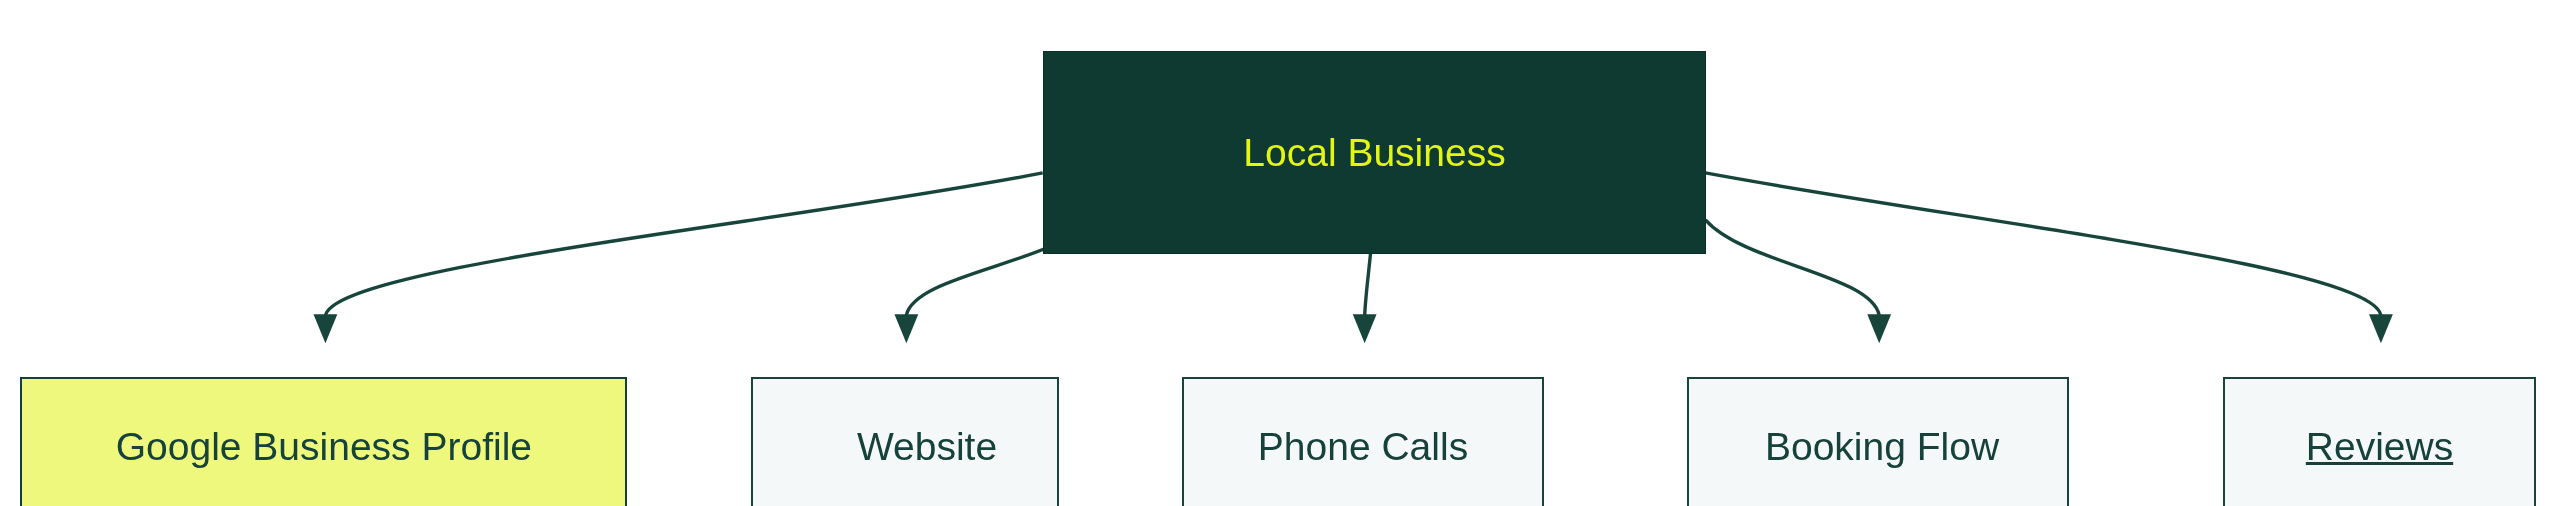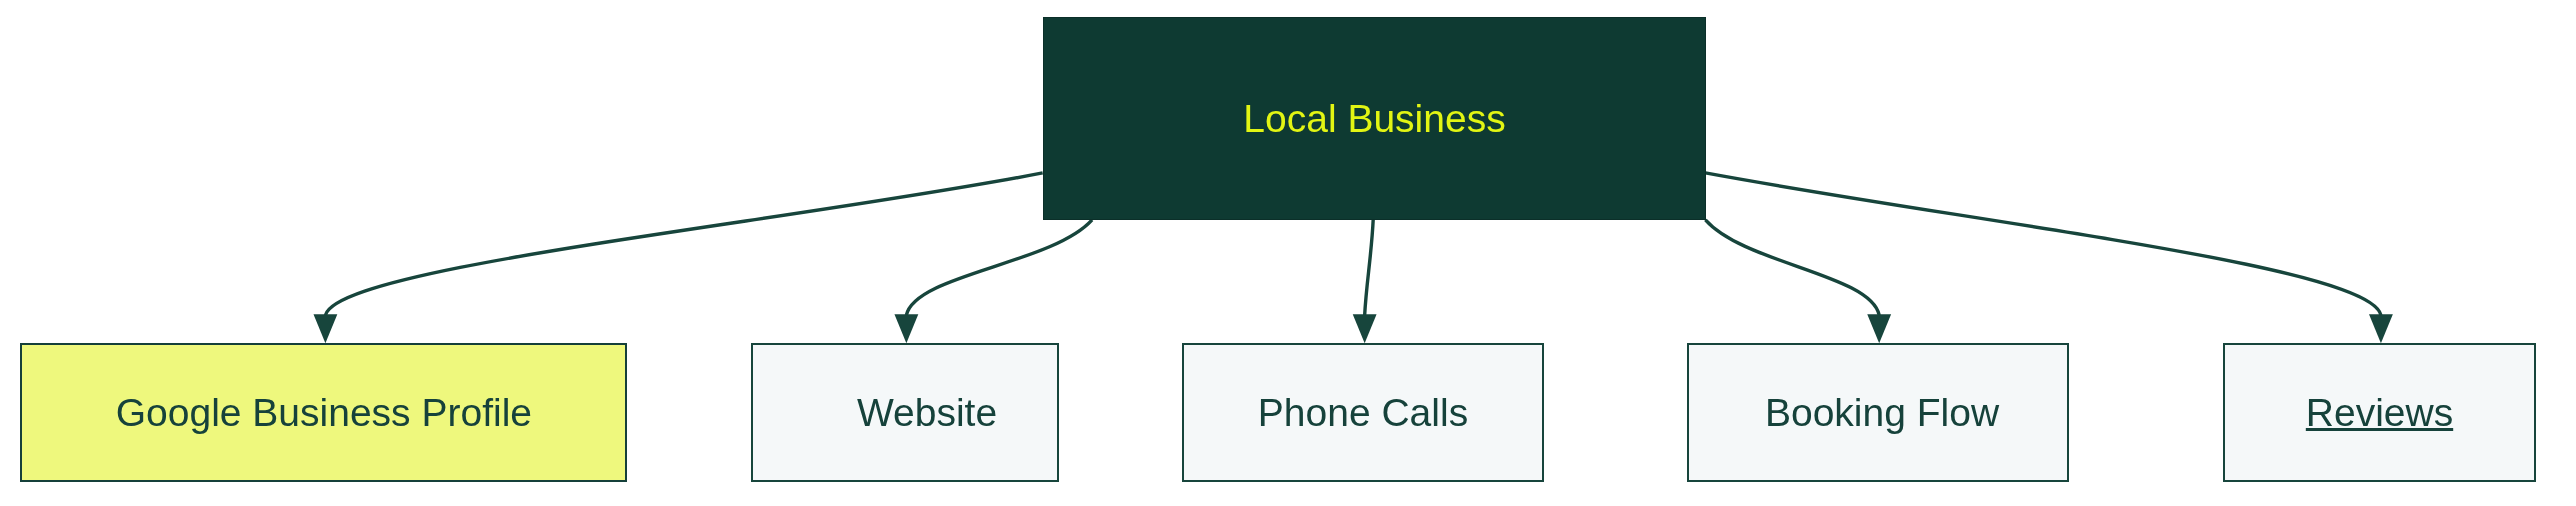--- a/index.html
+++ b/index.html
@@ -23,20 +23,21 @@
     height: 506px;
   }
   .node {
     position: absolute;
     box-sizing: border-box;
     display: flex;
     flex-direction: column;
     align-items: center;
     justify-content: center;
     text-align: center;
+    margin-top: 34px;
   }
   .root-node {
     left: 1043px;
     top: 17px;
     width: 663px;
     height: 203px;
     background: #0e3a32;
     border: 1.7px solid #0b2f29;
     color: #e2f513;
     font-size: 39px;

